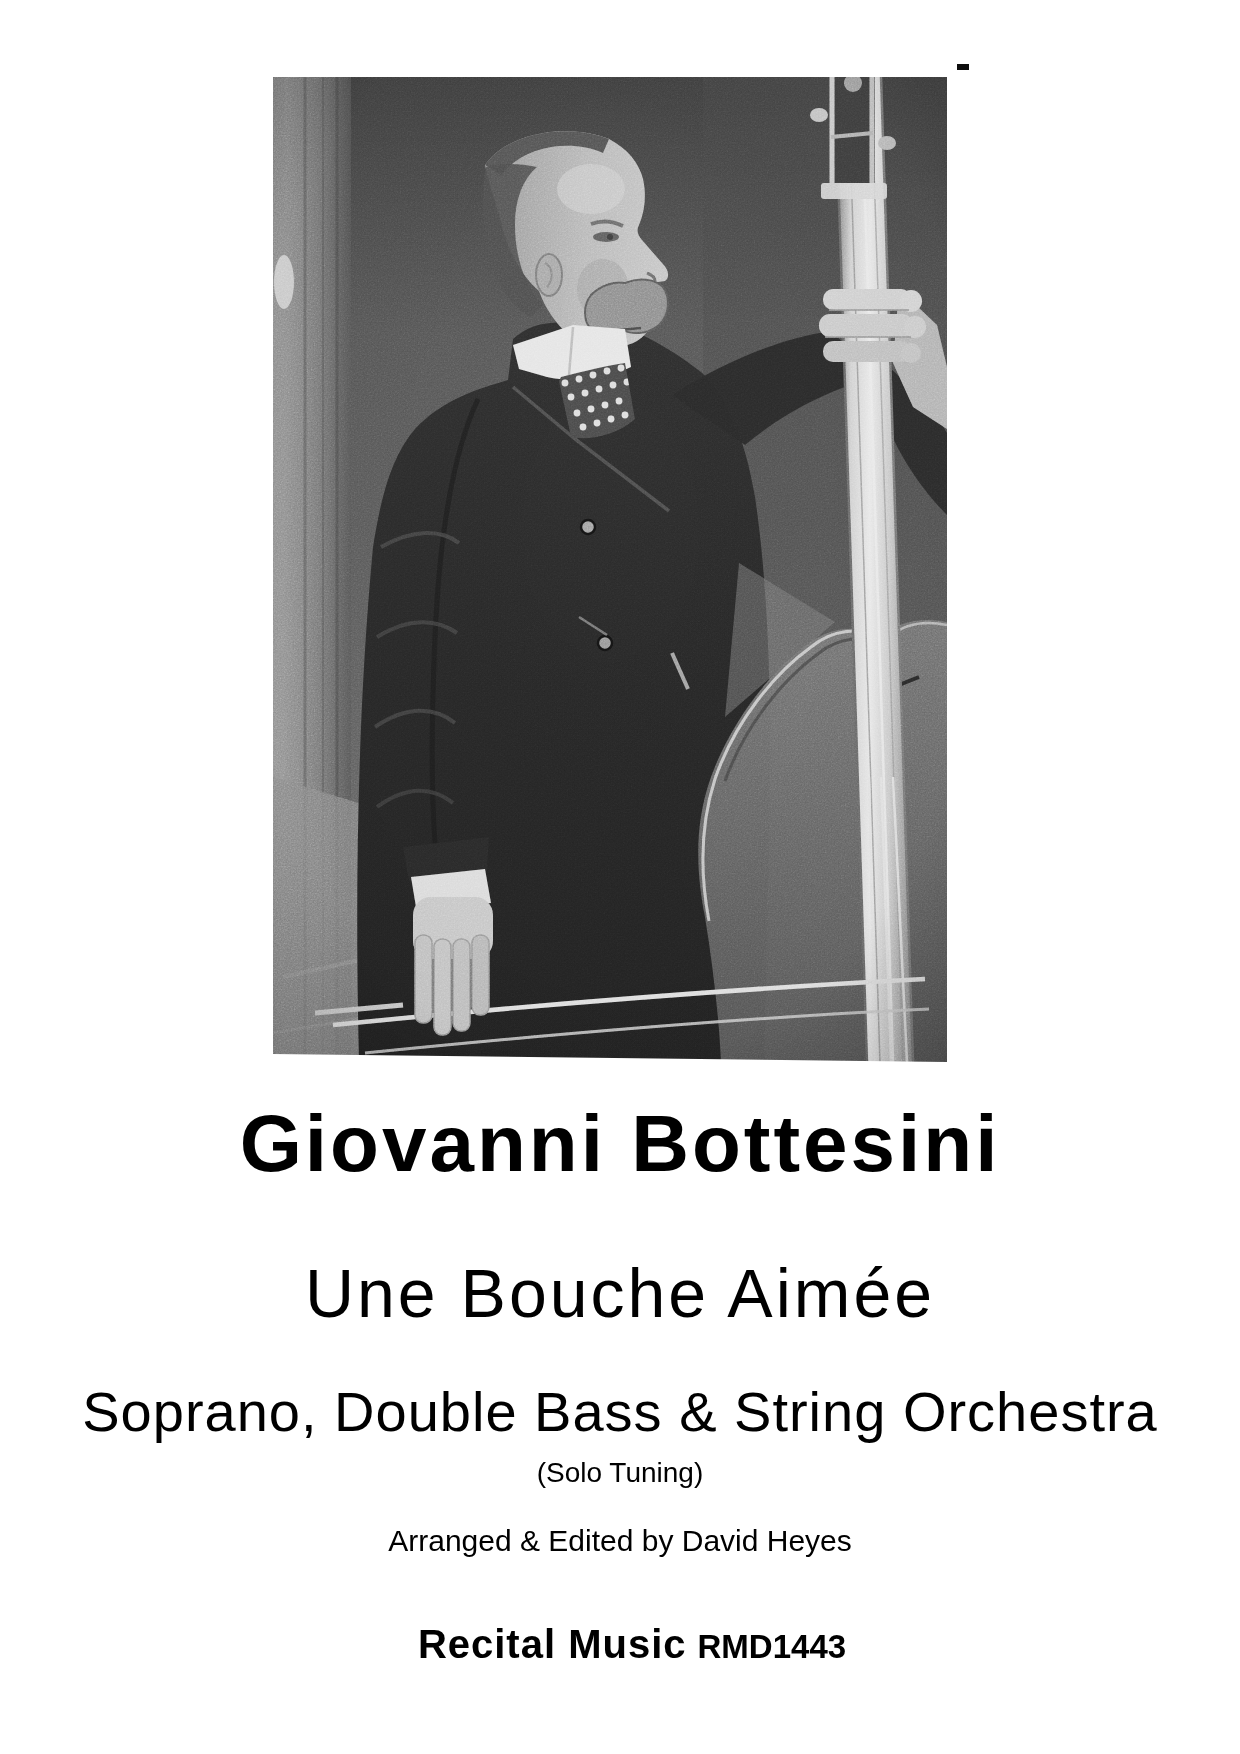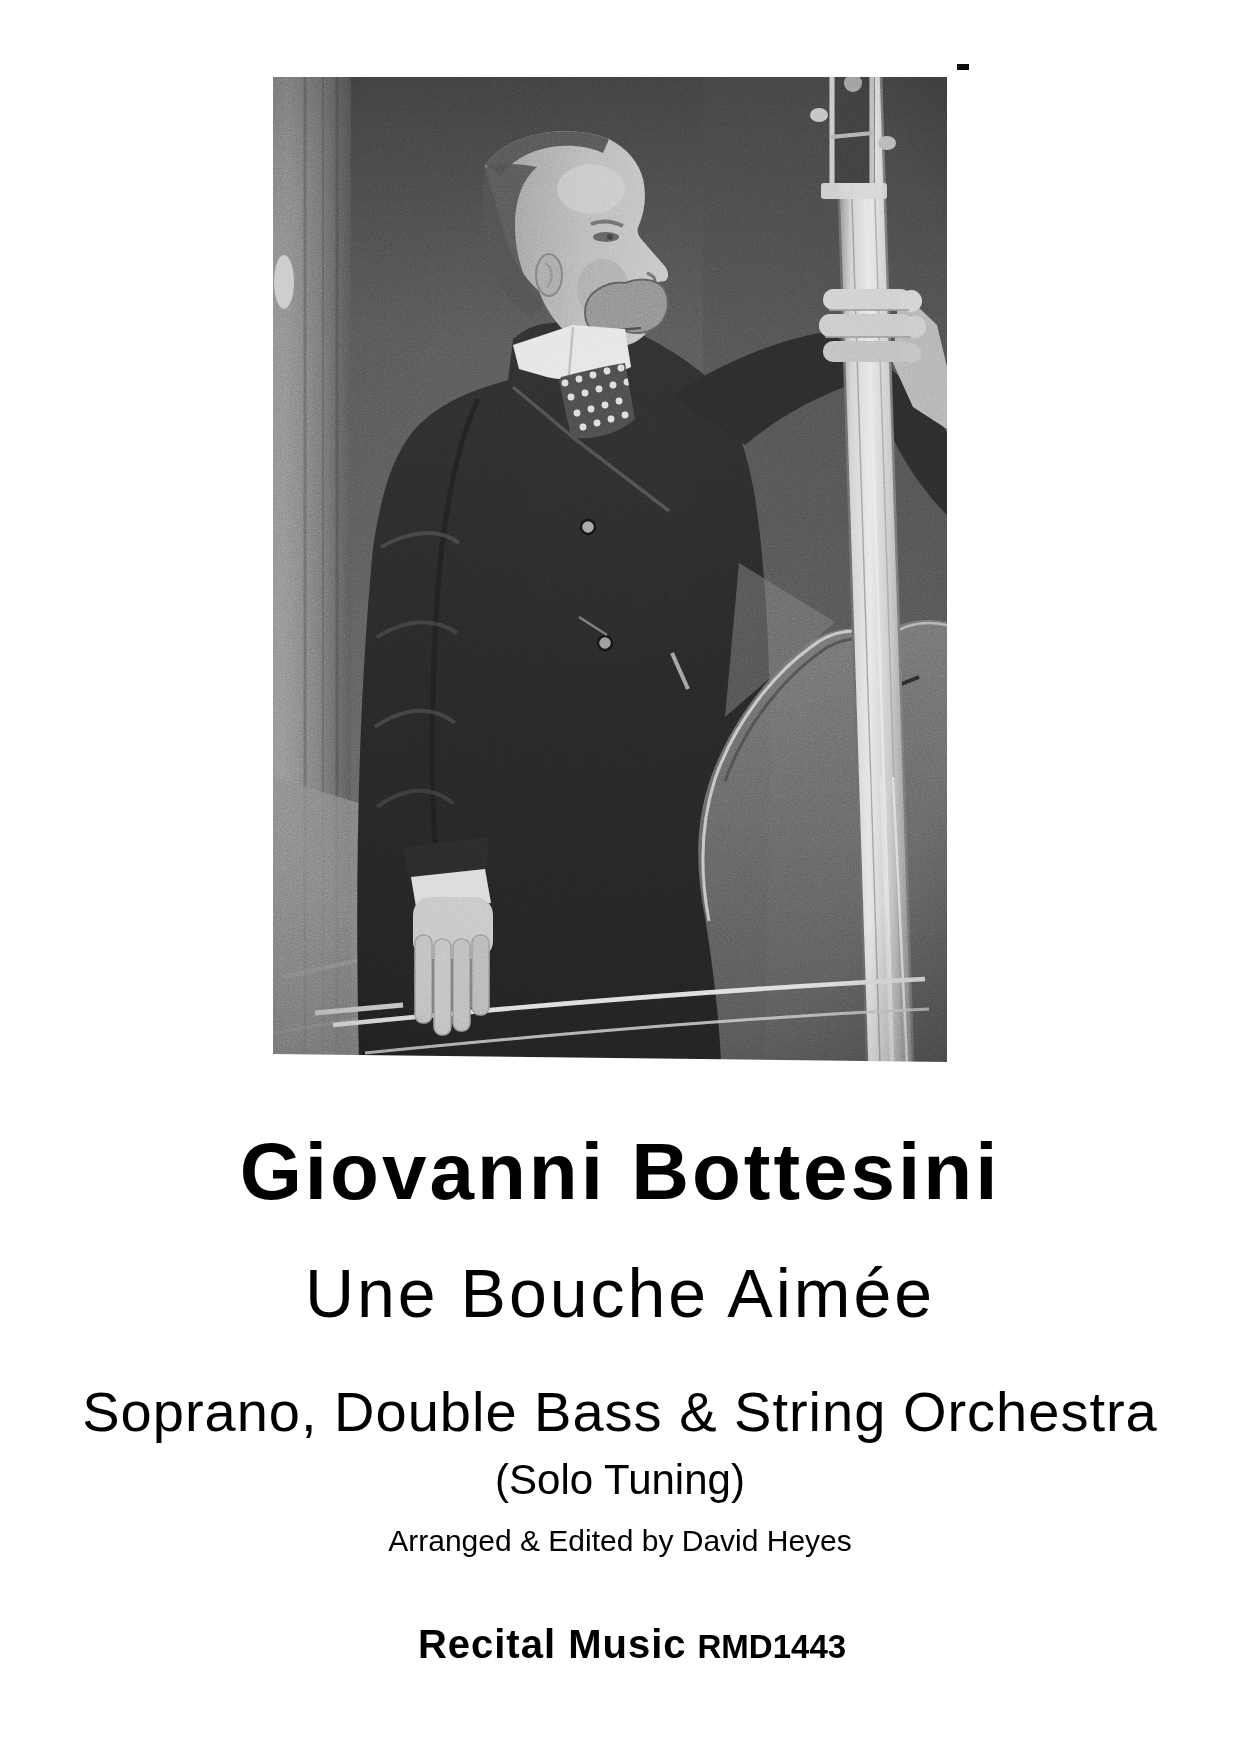--- a/index.html
+++ b/index.html
@@ -2,24 +2,24 @@
 <html><head>
 <meta charset="utf-8">
 <style>
   html,body{margin:0;padding:0;}
   body{
     width:1240px;height:1754px;position:relative;overflow:hidden;
     background:#ffffff;color:#000;
     font-family:"Liberation Sans", sans-serif;
   }
   .txt{position:absolute;left:0;right:0;margin:0;text-align:center;line-height:1;white-space:nowrap;}
-  .composer{top:1132px;font-size:80px;font-weight:700;letter-spacing:3px;}
+  .composer{top:1104px;font-size:80px;font-weight:700;letter-spacing:3px;}
   .worktitle{top:1259px;font-size:68px;font-weight:400;letter-spacing:3px;}
   .instr{top:1384px;font-size:56px;font-weight:400;letter-spacing:1px;}
-  .tuning{top:1459px;font-size:42px;font-weight:400;text-align:center;}
+  .tuning{top:1459px;font-size:28px;font-weight:400;text-align:center;}
   .credit{top:1526px;font-size:30px;font-weight:400;}
   .publisher{top:1624px;font-size:40px;font-weight:700;letter-spacing:1px;margin-left:24px;}
   .publisher .cat{font-size:33px;letter-spacing:0;margin-left:11px;}
   .photo{
     position:absolute;left:273px;top:77px;width:674px;height:985px;
     clip-path:polygon(0 0,100% 0,100% 100%,0 calc(100% - 8px));
   }
   .photo svg{display:block;width:674px;height:985px;}
   .scan-dash{position:absolute;left:957px;top:64px;width:12px;height:6px;background:#0d0d0d;}
   .grain{mix-blend-mode:overlay;opacity:.5;}

